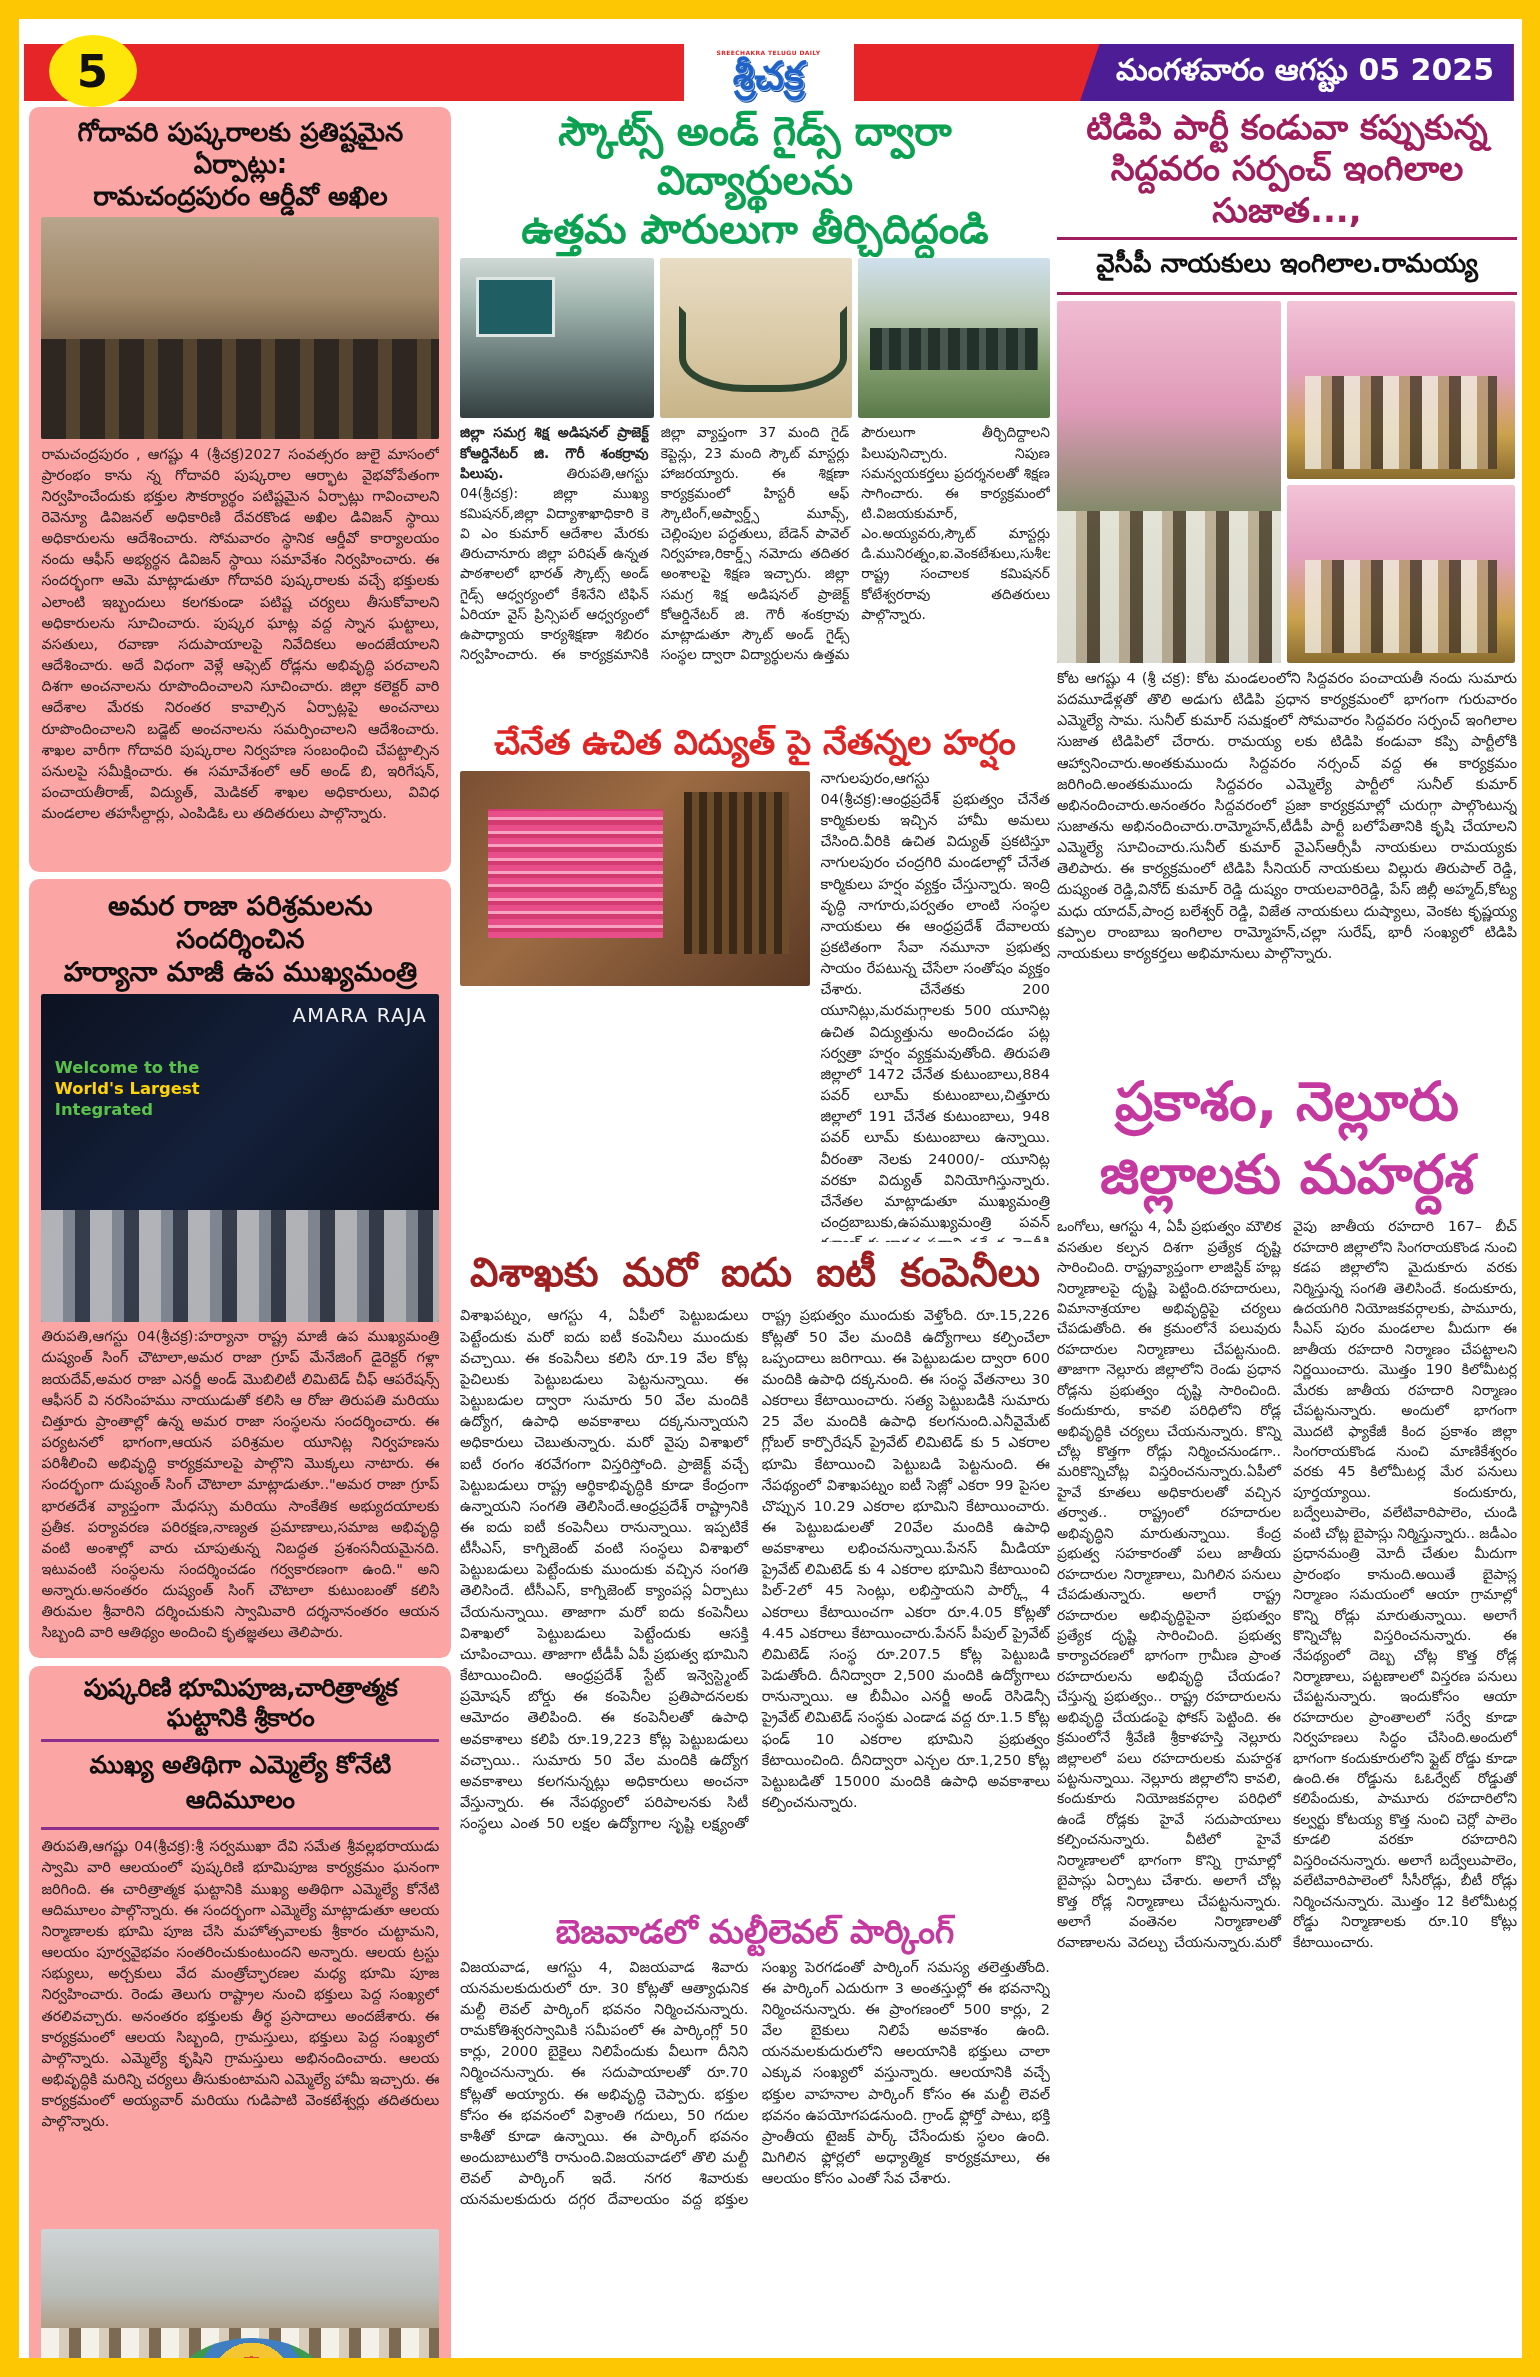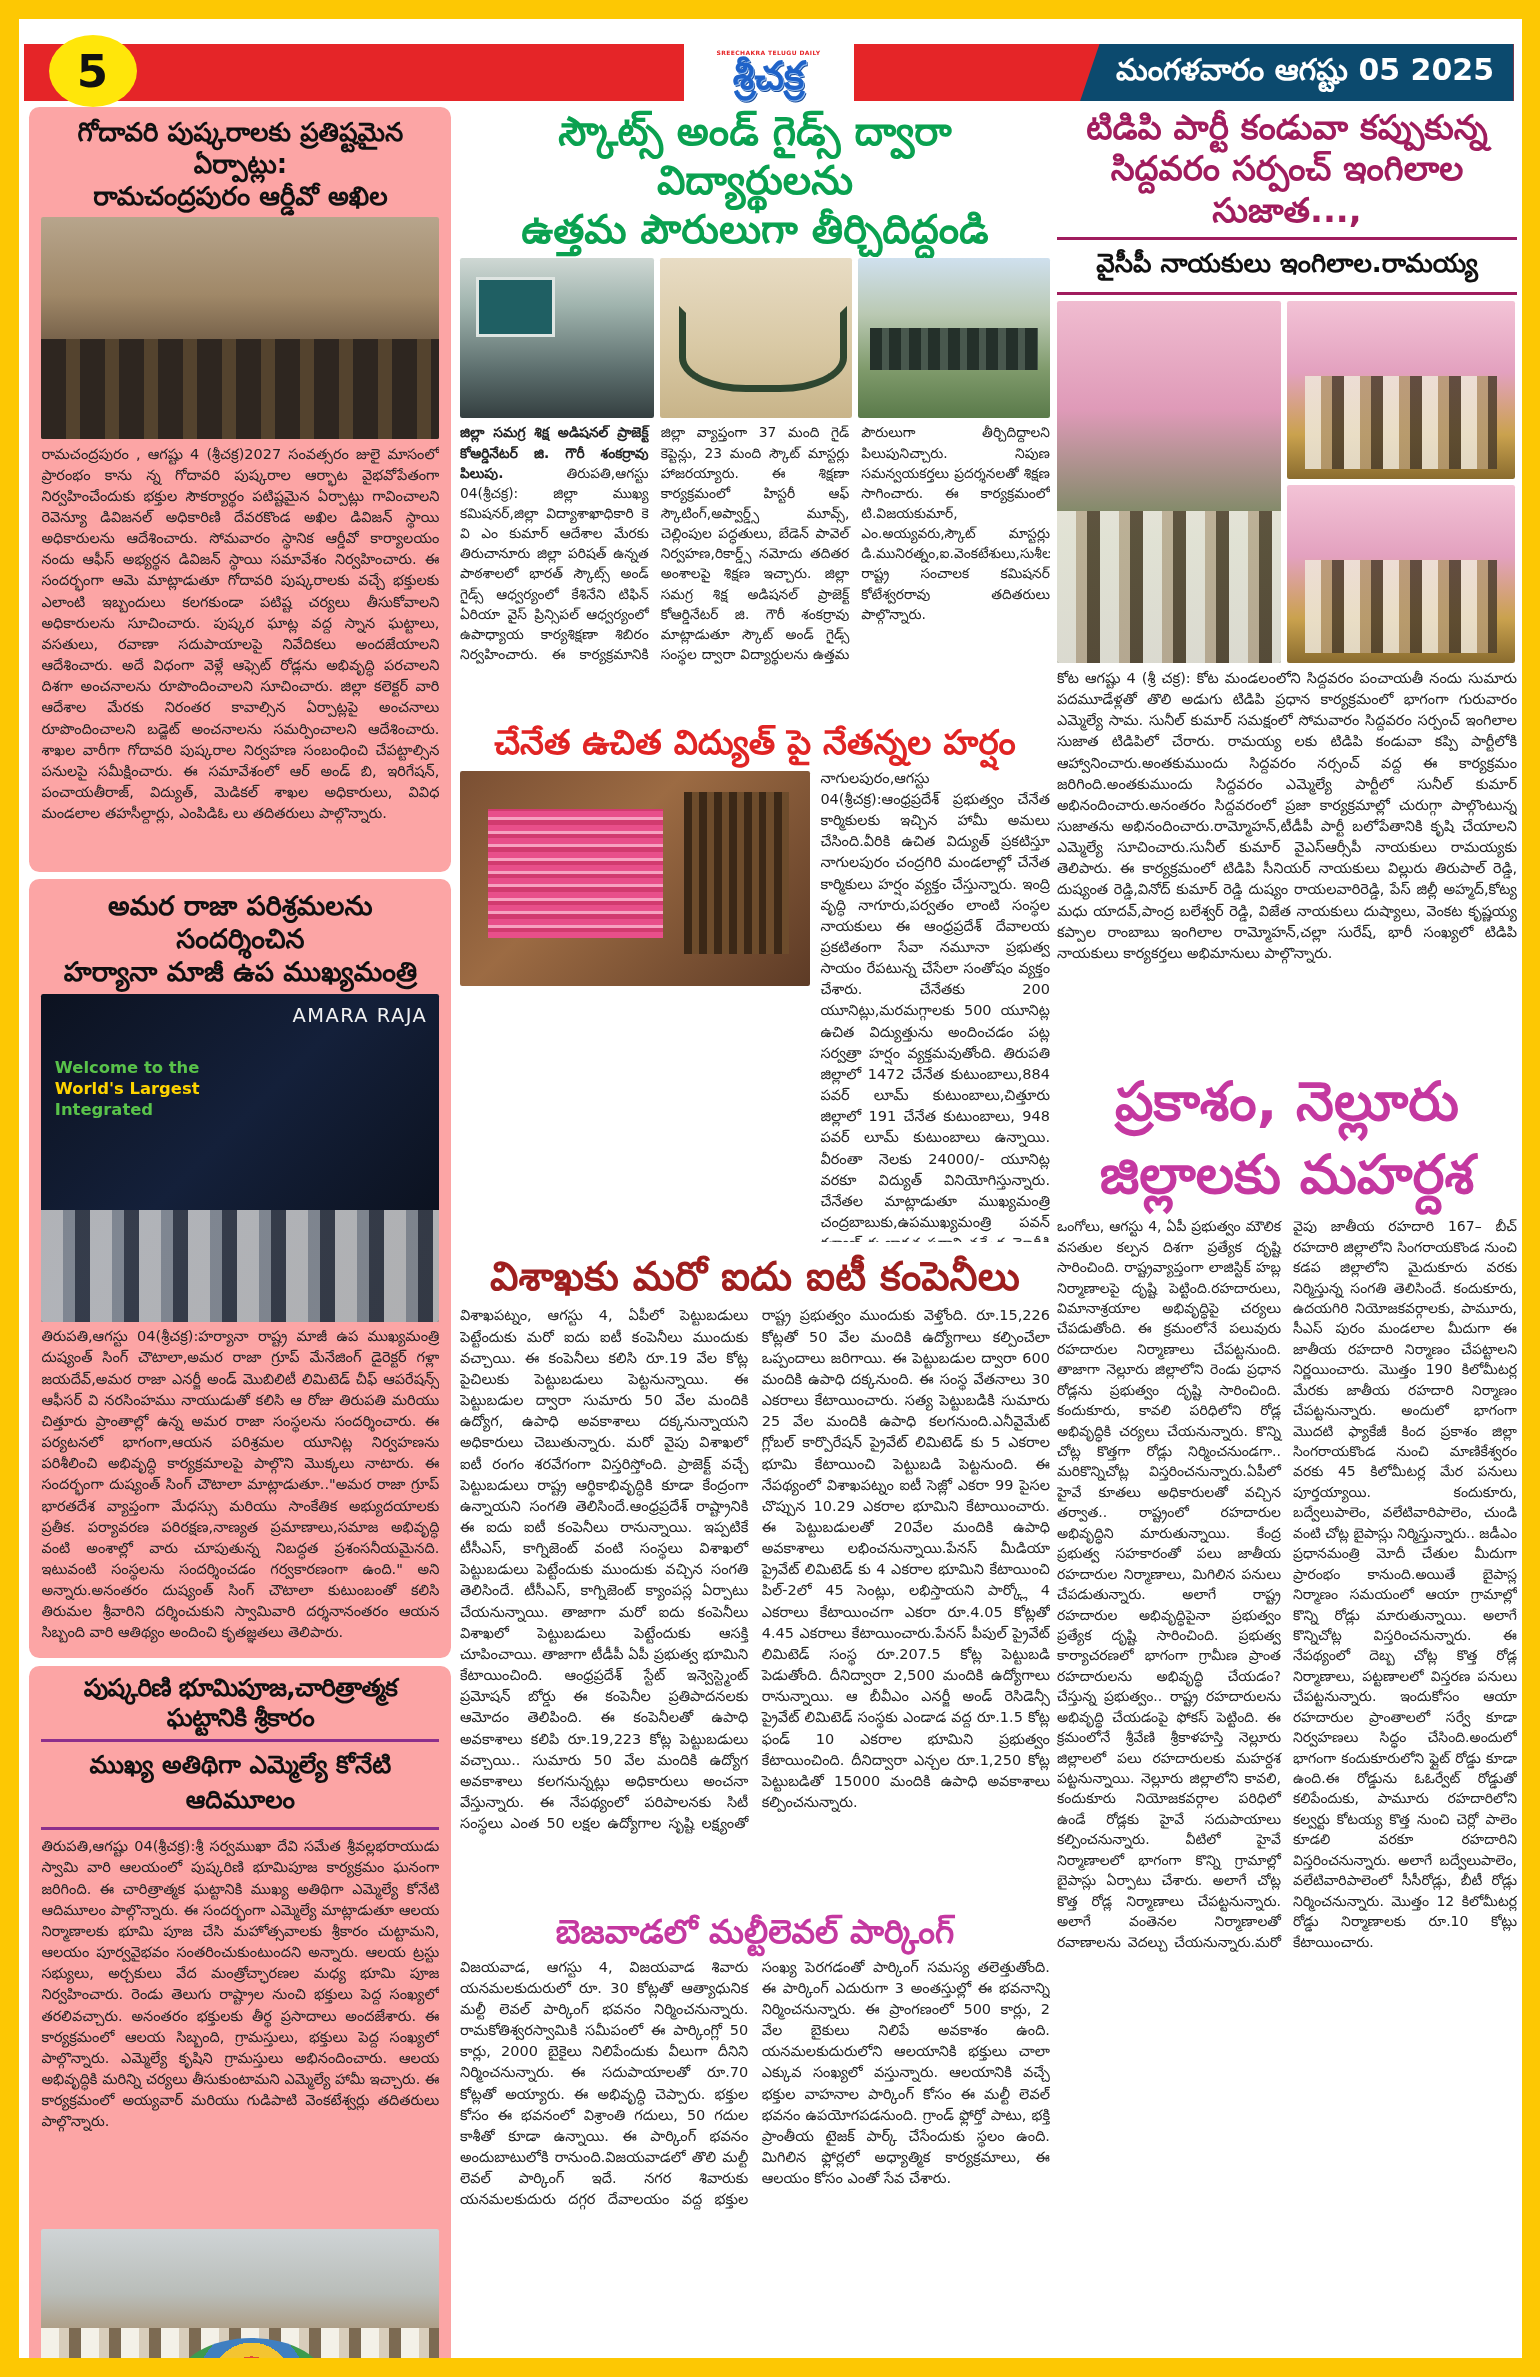--- a/index.html
+++ b/index.html
@@ -19,38 +19,38 @@
   .masthead{
     position:absolute;left:50%;transform:translateX(-50%);top:-7.5px;width:170px;height:70px;
     background:#fff;display:flex;flex-direction:column;align-items:center;justify-content:center;
   }
   .masthead .tag{font-size:6px;color:#e52528;font-weight:bold;letter-spacing:0.4px;}
   .masthead .logo{
     font-size:39px;font-weight:bold;color:#1f63c9;
     text-shadow:0.7px 0.7px 0 #9cc4f4,1.5px 1.5px 0 #174a98;line-height:1;
   }
   .datebox{
-    position:absolute;right:0;top:0;height:57px;min-width:417px;background:#0c4a6e;
+    position:absolute;right:0;top:0;height:57px;min-width:417px;background:#4c1d95;
     display:flex;align-items:center;justify-content:center;
     clip-path:polygon(19.4px 0,100% 0,100% 100%,0 100%);
     color:#fff;font-size:30px;font-weight:bold;padding:0 19.4px 0 36px;box-sizing:border-box;
   }
   
   .col{position:absolute;top:88px;}
   .col-left{left:10.4px;width:422px;}
   .col-mid{left:441px;width:590px;}
   .col-right{left:1038px;width:460px;}
   .gray{background:#fca5a5;border-radius:10.4px;}
   
   .hl{font-weight:bold;text-align:center;line-height:1.22;}
   .hl-black{color:#111;}
   .hl-green{color:#0aa150;font-size:40px;}
   .hl-red{color:#e02424;font-size:34px;}
   .hl-maroon{color:#a01d5e;font-size:34px;}
-  .hl-darkred{color:#9e1f1f;font-size:40px;}
+  .hl-darkred{color:#9e1f1f;font-size:40px;font-family:Liberation Mono, monospace;}
   .hl-magenta{color:#c438a0;}
   .subhead{
     font-weight:bold;color:#111;text-align:center;font-size:24.6px;
     border-top:3.7px solid #8c2f8c;border-bottom:3.7px solid #8c2f8c;padding:7.5px 0;margin:6px 0;
   }
   
   .body-txt{
     font-size:14.5px;line-height:1.46;text-align:justify;color:#222;
     overflow:hidden;
   }

